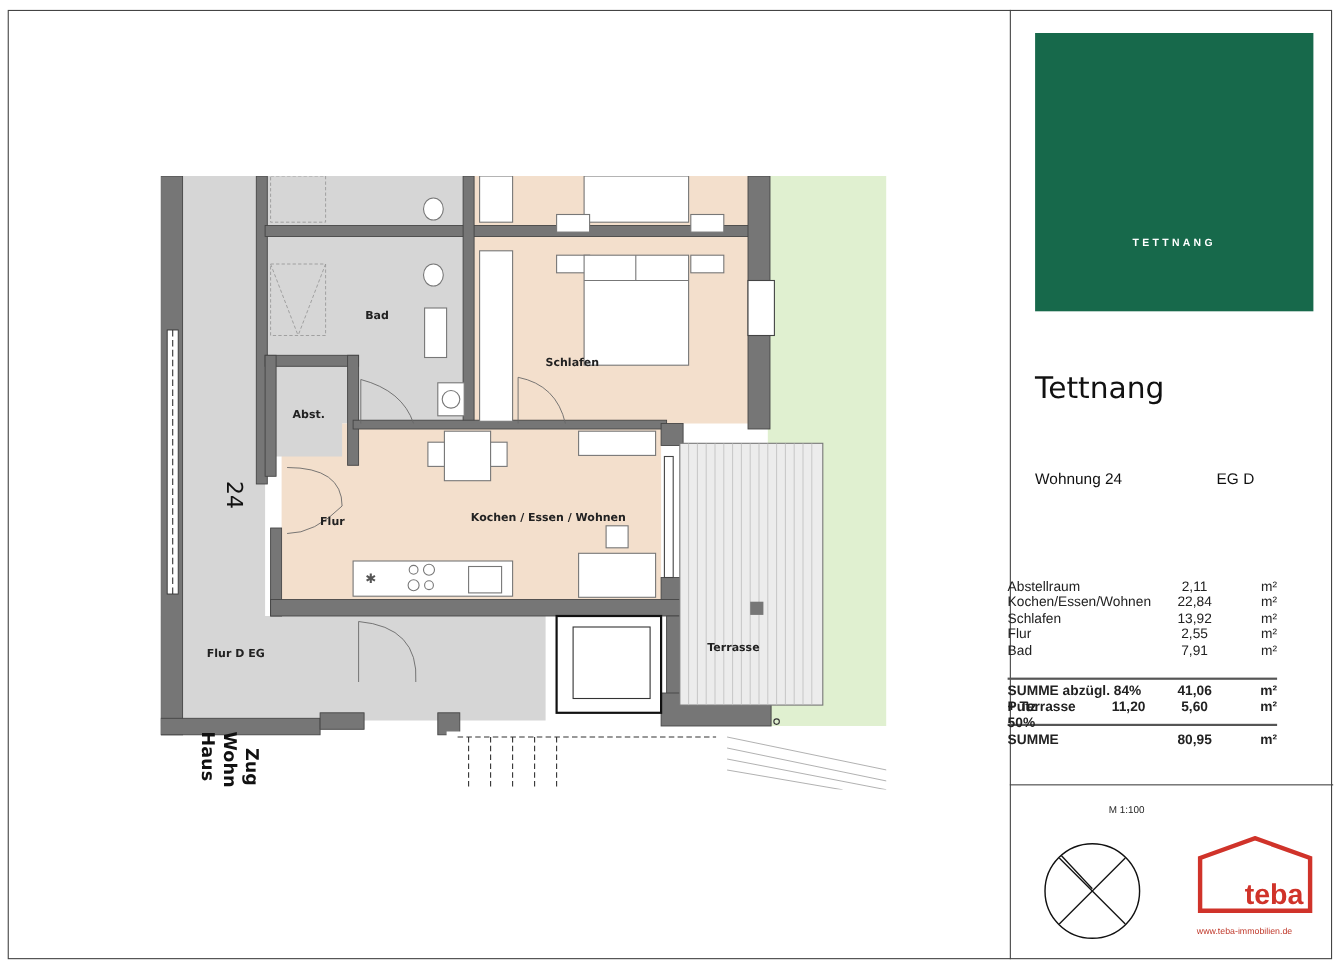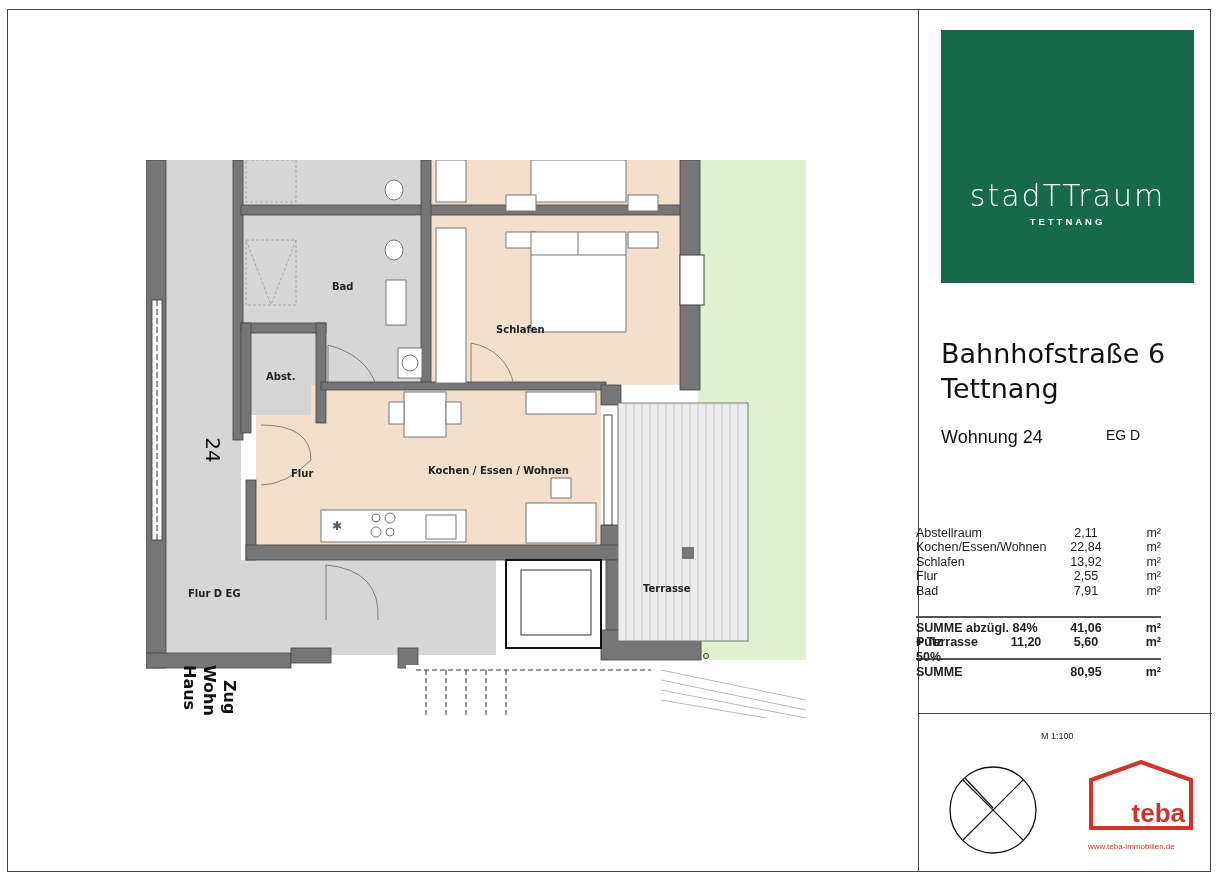--- a/index.html
+++ b/index.html
@@ -5,31 +5,31 @@
   html,body{margin:0;padding:0;background:#fff;}
   body{width:1219px;height:879px;position:relative;overflow:hidden;font-family:"Liberation Sans","DejaVu Sans",sans-serif;color:#222;}
   .frame{position:absolute;left:7px;top:9px;width:1204px;height:863px;border:1px solid #444;box-sizing:border-box;}
   .divider-v{position:absolute;left:918px;top:9px;width:1px;height:863px;background:#444;}
   .divider-h{position:absolute;left:918px;top:713px;width:294px;height:1px;background:#444;}
   .plan{position:absolute;left:146px;top:160px;width:660px;height:558px;overflow:hidden;}
   .logo{position:absolute;left:941px;top:30px;width:253px;height:253px;background:#17694b;}
   .logo-name{position:absolute;left:0;right:0;top:148px;text-align:center;color:#fff;font-size:30px;letter-spacing:2px;font-weight:300;font-family:"DejaVu Sans",sans-serif;}
   .logo-sub{position:absolute;left:0;right:0;top:186px;text-align:center;color:#fff;font-size:9.5px;letter-spacing:3px;font-weight:bold;}
   .addr{position:absolute;left:941px;top:336px;font-size:27px;line-height:35px;color:#111;font-family:"DejaVu Sans",sans-serif;}
-  .unit{position:absolute;left:941px;top:427px;font-size:18px;color:#111;}
+  .unit{position:absolute;left:941px;top:427px;font-size:14px;color:#111;}
   .unit-code{position:absolute;left:1106px;top:427px;font-size:14px;color:#111;}
   .areas{position:absolute;left:916px;top:526px;width:245px;font-size:12.5px;color:#222;}
   .row{display:flex;height:14.4px;line-height:14.4px;}
   .row .lbl{flex:1;}
   .row .val{width:60px;text-align:center;}
   .row .unit-m{width:45px;text-align:right;}
   .row.bold{font-weight:bold;}
   .row .mid{width:60px;text-align:center;}
   .sep{height:2px;background:#555;margin:7px 0 3px 0;}
-  .scale{position:absolute;left:1025px;top:731px;font-size:9px;color:#222;padding-left:16px;}
+  .scale{position:absolute;left:992px;top:731px;font-size:9px;color:#222;padding-left:16px;}
   .north{position:absolute;left:948px;top:765px;}
   .teba{position:absolute;left:1087px;top:760px;}
   .teba-url{position:absolute;left:1088px;top:842px;font-size:8px;color:#c0392b;}
   .plan-label{font-family:"DejaVu Sans",sans-serif;font-size:10px;font-weight:bold;fill:#222;}
 </style>
 </head>
 <body>
 
 <div class="frame"></div>
 <div class="divider-v"></div>
@@ -187,26 +187,24 @@
   <text x="60" y="290" font-size="20" font-family="DejaVu Sans, sans-serif" transform="rotate(90 60 290)" text-anchor="middle" fill="#111">24</text>
   <g font-size="16" font-weight="bold" font-family="DejaVu Sans, sans-serif" fill="#111">
     <text transform="translate(78 520) rotate(90)">Zug</text>
     <text transform="translate(58 505) rotate(90)">Wohn</text>
     <text transform="translate(38 505) rotate(90)">Haus</text>
   </g>
 </svg>
 </div>
 
 <div class="logo">
-  <div class="logo-name">stadTTraum</div>
   <div class="logo-sub">TETTNANG</div>
 </div>
 
 <div class="addr">
-  <div>Bahnhofstraße 6</div>
   <div>Tettnang</div>
 </div>
 <div class="unit">Wohnung 24</div>
 <div class="unit-code">EG D</div>
 
 <div class="areas">
   <div class="row">
       <span class="lbl">Abstellraum</span>
       <span class="val">2,11</span>
       <span class="unit-m">m²</span>

